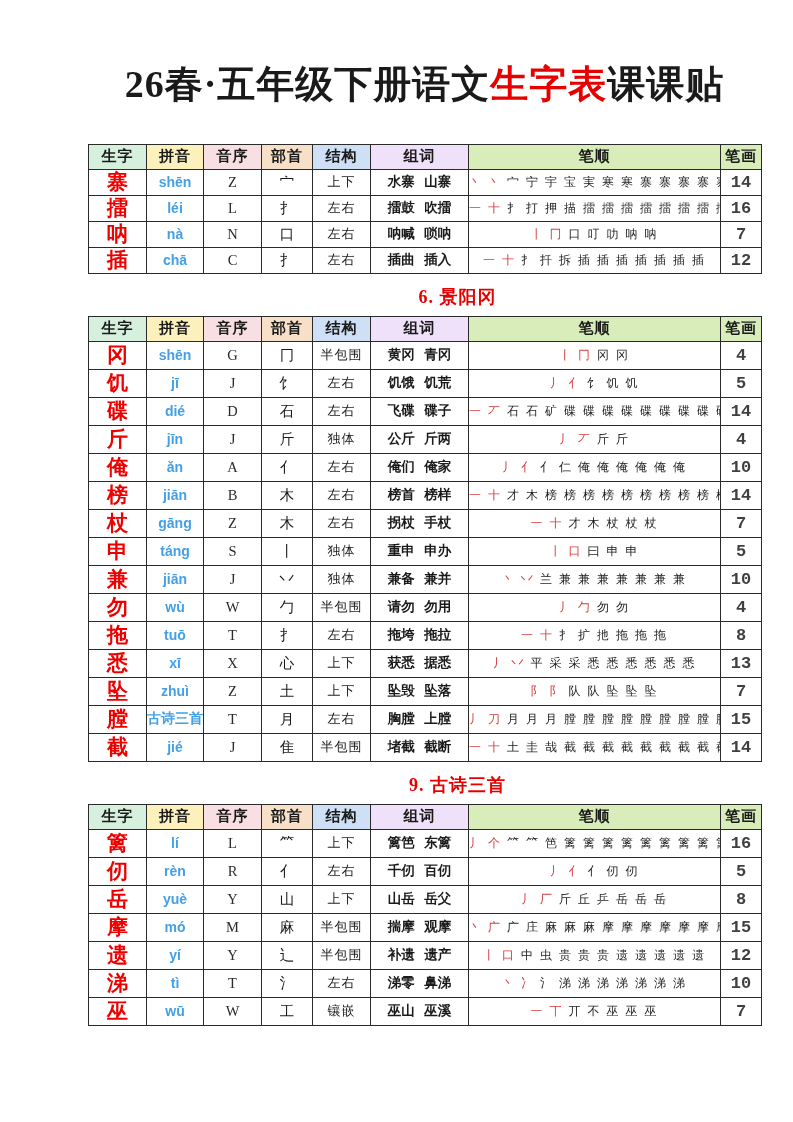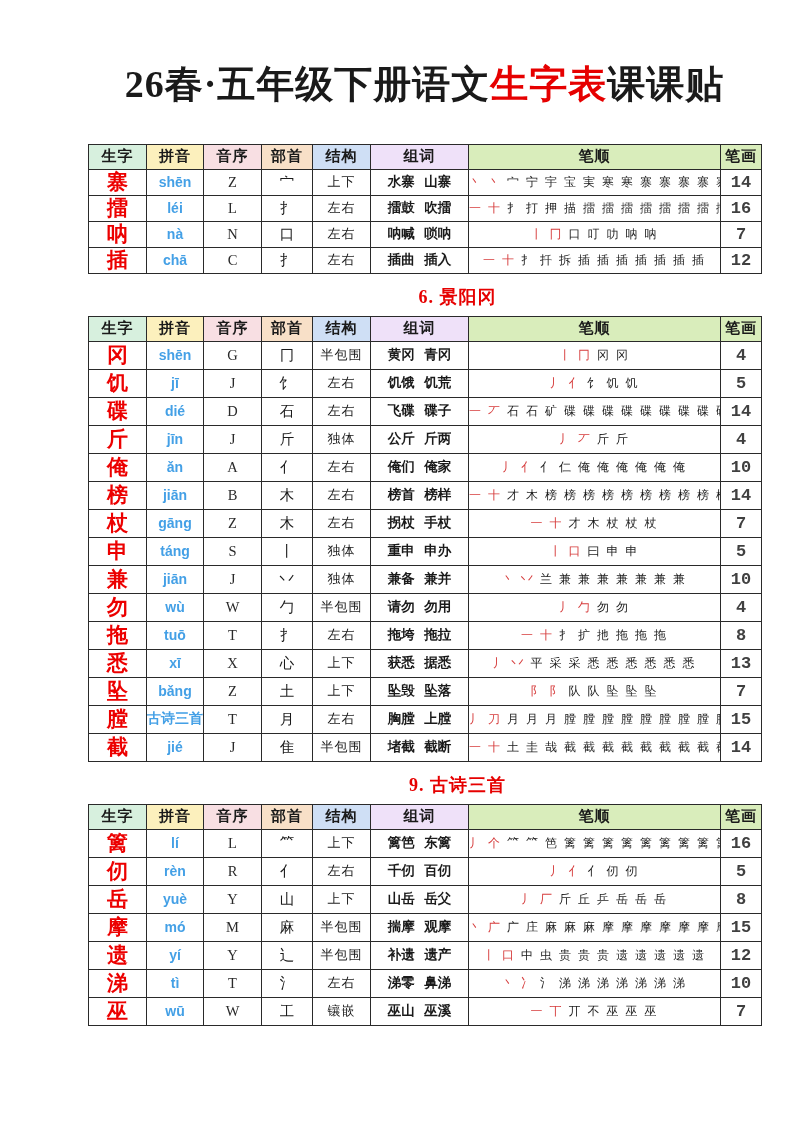--- a/index.html
+++ b/index.html
@@ -255,21 +255,21 @@
             <td class="c-pinyin">xī</td>
             <td class="c-initial">X</td>
             <td class="c-radical">心</td>
             <td class="c-structure">上下</td>
             <td class="c-words">获悉 据悉</td>
             <td class="c-stroke"><span class="tok tok-red">丿</span> <span class="tok tok-red">丷</span> <span class="tok">平</span> <span class="tok">采</span> <span class="tok">采</span> <span class="tok">悉</span> <span class="tok">悉</span> <span class="tok">悉</span> <span class="tok">悉</span> <span class="tok">悉</span> <span class="tok">悉</span> </td>
             <td class="c-count">13</td>
           </tr>
           <tr>
             <td class="c-char">坠</td>
-            <td class="c-pinyin">bǎng</td>
+            <td class="c-pinyin">zhuì</td>
             <td class="c-initial">Z</td>
             <td class="c-radical">土</td>
             <td class="c-structure">上下</td>
             <td class="c-words">坠毁 坠落</td>
             <td class="c-stroke"><span class="tok tok-red">阝</span> <span class="tok tok-red">阝</span> <span class="tok">队</span> <span class="tok">队</span> <span class="tok">坠</span> <span class="tok">坠</span> <span class="tok">坠</span> </td>
             <td class="c-count">7</td>
           </tr>
           <tr>
             <td class="c-char">膛</td>
             <td class="c-pinyin">古诗三首</td>

